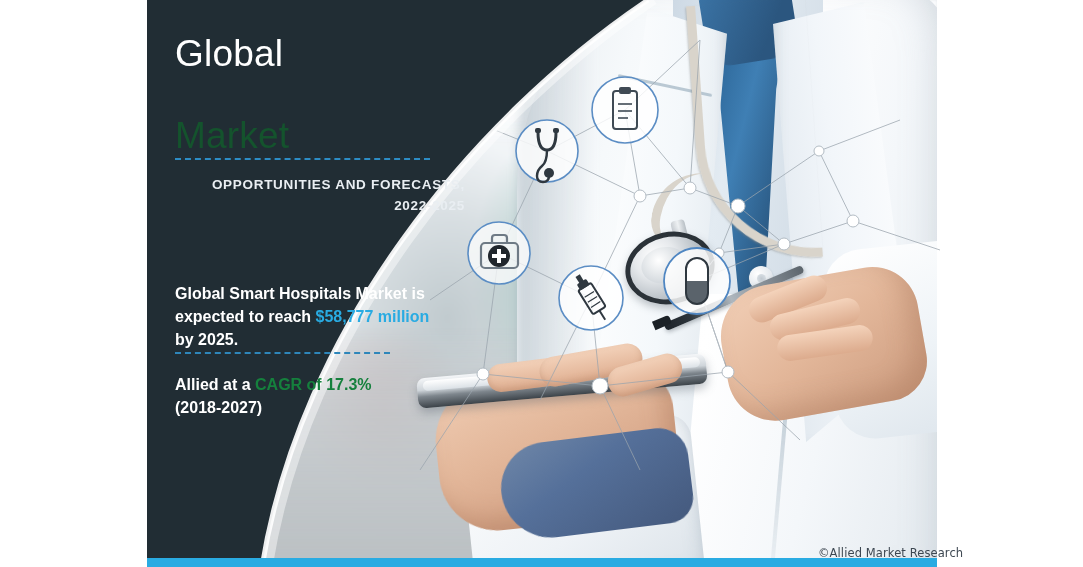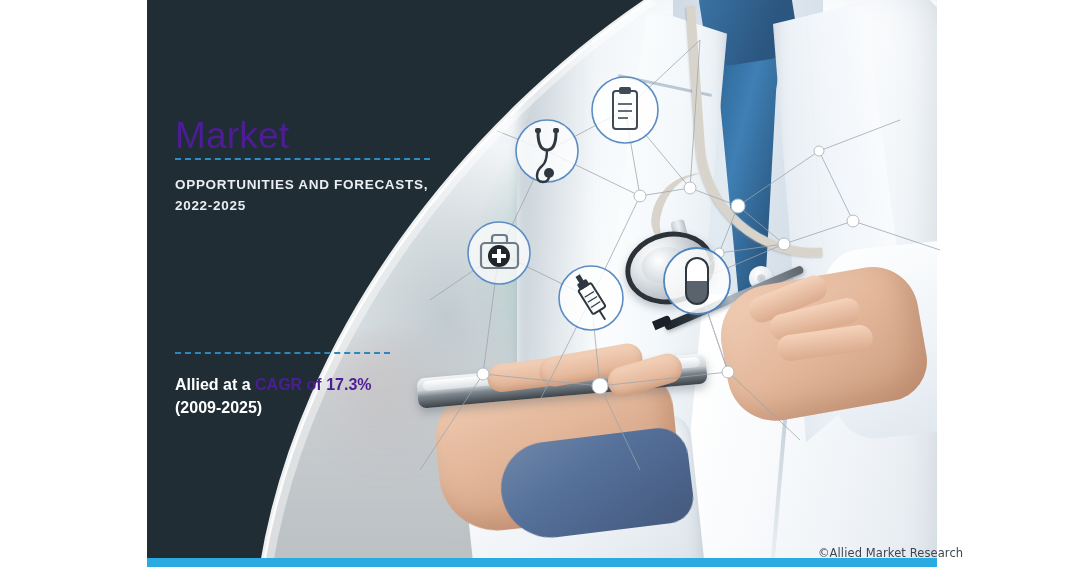--- a/index.html
+++ b/index.html
@@ -121,35 +121,35 @@
   #net{position:absolute;inset:0;}
 
   
   #panel{position:absolute;left:0;top:0;width:1083px;height:567px;pointer-events:none;}
 
   
   #text{position:absolute;left:0;top:0;width:520px;height:567px;}
   .t-line{position:absolute;left:175px;white-space:nowrap;}
   #t-global{top:33px;font-size:37px;font-weight:300;color:#ffffff;letter-spacing:.2px;}
   #t-smart{top:76px;font-size:37px;font-weight:700;color:#29abe2;letter-spacing:.1px;}
-  #t-market{top:115px;font-size:37px;font-weight:300;color:#4c1d95;letter-spacing:.2px;}
+  #t-market{top:115px;font-size:37px;font-weight:300;color:#14532d;letter-spacing:.2px;}
 
   .dash{position:absolute;left:175px;height:0;border-top:2px dashed #2d8cc4;}
   #dash1{top:158px;width:255px;}
   #dash2{top:352px;width:215px;border-top-color:#2e86ba;}
 
   #sub{position:absolute;left:175px;top:174px;width:290px;font-size:13.5px;font-weight:600;
-    color:#e9eef2;letter-spacing:.7px;line-height:21px;}
+    color:#e9eef2;letter-spacing:.7px;line-height:21px;text-align:right;}
 
   #body{position:absolute;left:175px;top:282px;width:275px;font-size:16px;font-weight:700;
     color:#ffffff;line-height:23px;}
   #body .hl{color:#29abe2;}
   #growth{position:absolute;left:175px;top:373px;width:280px;font-size:16px;font-weight:700;
     color:#ffffff;line-height:23px;}
-  #growth .hl{color:#4c1d95;margin-top:10px;}
+  #growth .hl{color:#15803d;margin-top:10px;}
 
   
   #credit{position:absolute;left:818px;top:546px;font-size:11.5px;color:#3d4751;
     letter-spacing:.1px;font-family:"DejaVu Sans",sans-serif;}
   #bottombar{position:absolute;left:147px;top:558px;width:790px;height:9px;background:#29abe2;}
 </style>
 </head>
 <body>
 
 <div id="canvas">
@@ -292,34 +292,40 @@
     </defs>
     <rect x="0" y="0" width="148" height="567" fill="#ffffff"></rect>
     <g clip-path="url(#clipLeft)">
       <path d="M147 0 L648 0 C470 120 300 330 262 567 L147 567 Z" fill="#212d34"></path>
       <path d="M648 0 C470 120 300 330 262 567" fill="none" stroke="#ffffff" stroke-width="5" opacity=".92"></path>
       <path d="M654 0 C476 120 306 330 268 567" fill="none" stroke="#ffffff" stroke-width="9" opacity=".45"></path>
     </g>
   </svg>
 
   <div id="text">
+    <div class="t-line" id="t-global">Global</div>
     <div class="t-line" id="t-market">Market</div>
 
     <div class="dash" id="dash1"></div>
 
     <div id="sub">
       <span>OPPORTUNITIES AND FORECASTS,</span><br>
       <span>2022-2025</span>
     </div>
 
+    <div id="body">
+      <span>Global Smart Hospitals Market is</span>
+      <span>expected to reach</span>
+      <span class="hl">$58,777 million</span><span> by 2025.</span>
+    </div>
 
     <div class="dash" id="dash2"></div>
 
     <div id="growth">
       <span>Allied at a </span><span class="hl">CAGR of 17.3%</span><br>
-      <span>(2009-2025)</span>
+      <span>(2018-2027)</span>
     </div>
   </div>
 
   <div id="credit">©Allied Market Research</div>
   <div id="bottombar"></div>
 
 </div>
 
 </body></html>

